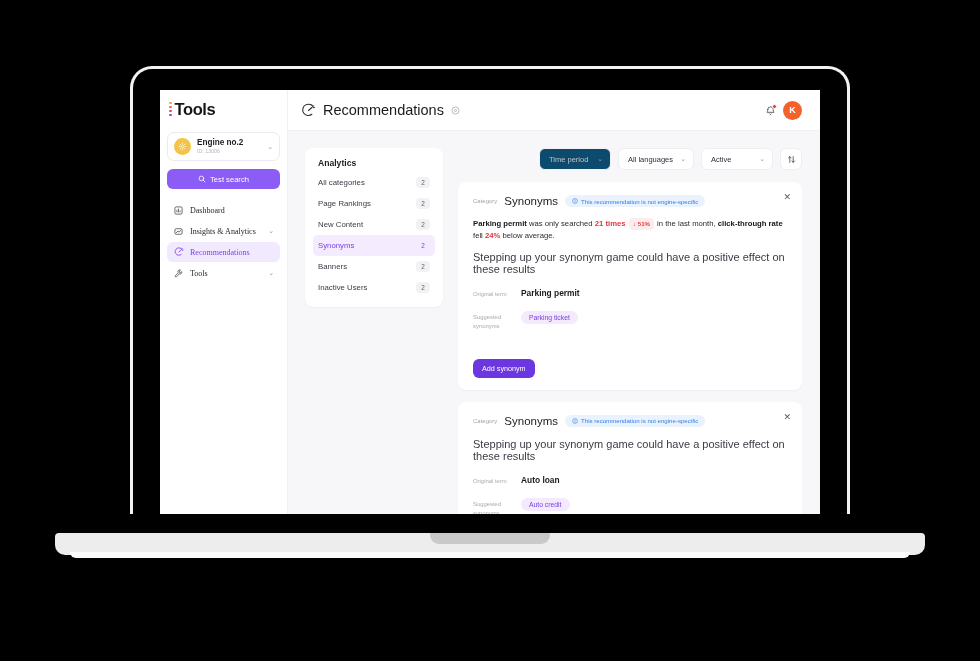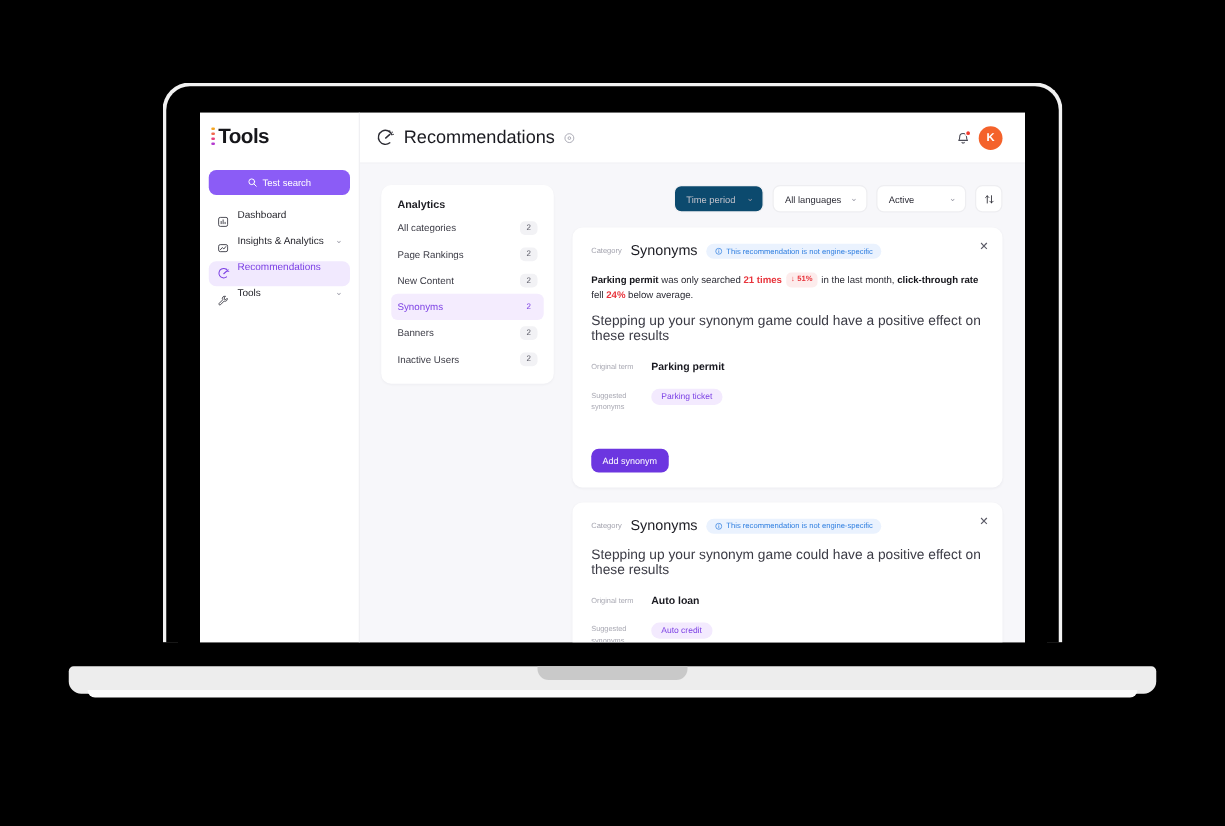--- a/index.html
+++ b/index.html
@@ -89,23 +89,23 @@
     margin-top: 8px; height: 20px;
     background: #8b5cf6; border-radius: 6px;
     display: flex; align-items: center; justify-content: center; gap: 4px;
     color: #fff; font-size: 7.6px; font-weight: 500;
     cursor: pointer;
   }
   .test-search svg { display: block; }
 
   .nav { margin-top: 11px; }
   .nav-item {
-    display: flex; gap: 6px;
+    display: flex; align-items: center; gap: 6px;
     height: 20px; padding: 0 6px; border-radius: 6px;
-    font-size: 8px; color: #25252c; cursor: pointer; margin-bottom: 1px;
+    font-size: 8px; color: #25252c; cursor: pointer; margin-bottom: 1px; font-family: Liberation Serif, serif;
   }
   .nav-item .ico { width: 11px; flex: 0 0 11px; display: flex; align-items: center; justify-content: center; color: #3a3a44; }
   .nav-item .lbl { flex: 1 1 auto; }
   .nav-item .chev2 { font-size: 7px; color: #9a9aa6; }
   .nav-item.active { background: #f1e9fe; color: #7b3fe4; }
   .nav-item.active .ico { color: #7b3fe4; }
 
   
   .main { flex: 1 1 auto; display: flex; flex-direction: column; min-width: 0; }
   .topbar {
@@ -233,20 +233,33 @@
         <div class="logo-row">
           <span class="logo-dots">
             <i style="background:#f5a623"></i>
             <i style="background:#f06a4d"></i>
             <i style="background:#e8417e"></i>
             <i style="background:#b43bd0"></i>
           </span>
           <span class="logo-text">Tools</span>
         </div>
 
+        <div class="engine-box">
+          <span class="engine-avatar">
+            <svg width="9" height="9" viewBox="0 0 16 16" fill="none" stroke="#fff" stroke-width="1.3">
+              <circle cx="8" cy="8" r="2.2"></circle>
+              <path d="M8 1.2v3M8 11.8v3M1.2 8h3M11.8 8h3M3.2 3.2l2.1 2.1M10.7 10.7l2.1 2.1M12.8 3.2l-2.1 2.1M5.3 10.7l-2.1 2.1"></path>
+            </svg>
+          </span>
+          <span class="engine-meta">
+            <span class="engine-name" style="display:block">Engine no.2</span>
+            <span class="engine-id" style="display:block">ID: 13006</span>
+          </span>
+          <span class="chev">⌄</span>
+        </div>
 
         <div class="test-search">
           <span style="display:flex">
             <svg width="8" height="8" viewBox="0 0 16 16" fill="none" stroke="#fff" stroke-width="1.6" stroke-linecap="round">
               <circle cx="6.8" cy="6.8" r="4.6"></circle>
                 <path d="M10.3 10.3L14 14"></path>
             </svg>
           </span>
           <span>Test search</span>
         </div>

